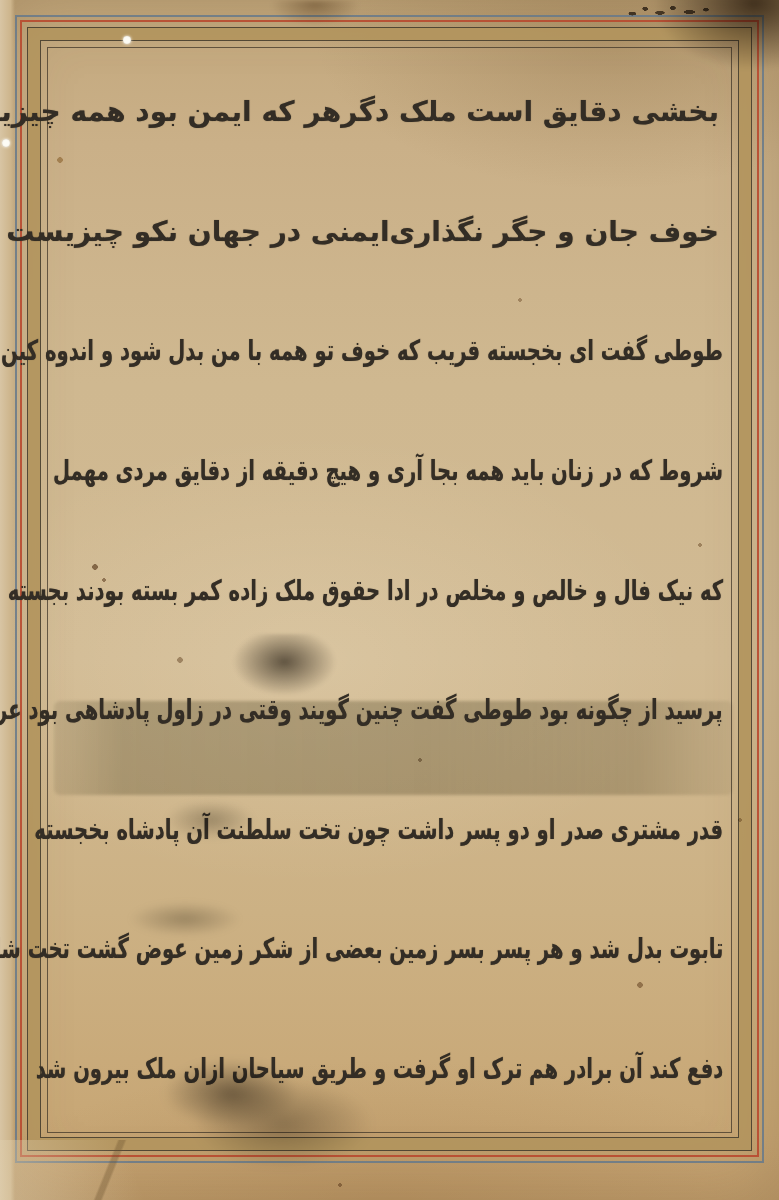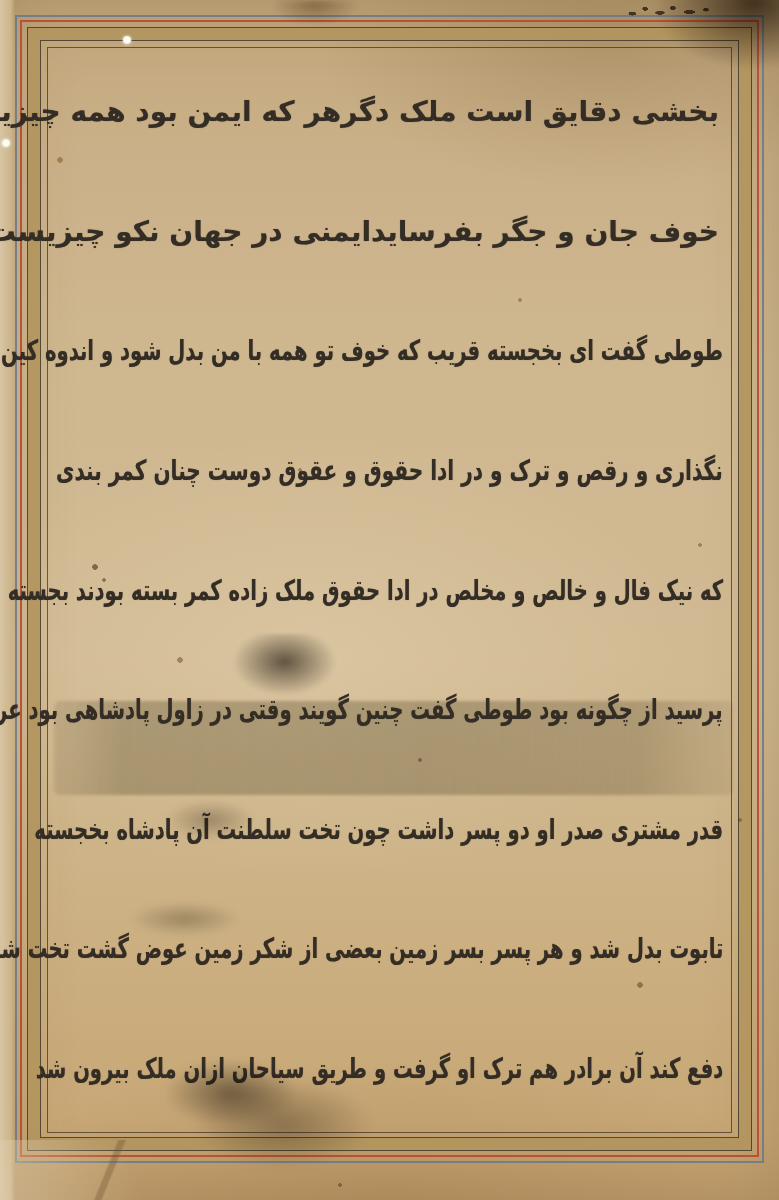--- a/index.html
+++ b/index.html
@@ -105,28 +105,28 @@
 
   <div class="stain stain-grayband"></div>
   <div class="stain stain-topmid"></div>
 
   <div class="text-block">
     <div class="line verse">
       <span class="hemistich">بخشی دقایق است ملک دگر</span>
       <span class="hemistich">هر که ایمن بود همه چیزیست</span>
     </div>
     <div class="line verse">
-      <span class="hemistich">خوف جان و جگر بفرساید</span>
+      <span class="hemistich">خوف جان و جگر نگذاری</span>
       <span class="hemistich">ایمنی در جهان نکو چیزیست</span>
     </div>
     <div class="line prose">
         <span style="transform: scaleX(0.7);">طوطی گفت ای بخجسته قریب که خوف تو همه با من بدل شود و اندوه کین تو همه</span>
       </div>
     <div class="line prose">
-        <span style="transform: scaleX(0.717);">نگذاری و رقص و ترک و در ادا حقوق و عقوق دوست چنان کمر بندی</span>
+        <span style="transform: scaleX(0.7);">شروط که در زنان باید همه بجا آری و هیچ دقیقه از دقایق مردی مهمل</span>
       </div>
     <div class="line prose">
         <span style="transform: scaleX(0.7);">که نیک فال و خالص و مخلص در ادا حقوق ملک زاده کمر بسته بودند بجسته</span>
       </div>
     <div class="line prose">
         <span style="transform: scaleX(0.7);">پرسید از چگونه بود طوطی گفت چنین گویند وقتی در زاول پادشاهی بود عرش</span>
       </div>
     <div class="line prose">
         <span style="transform: scaleX(0.7);">قدر مشتری صدر او دو پسر داشت چون تخت سلطنت آن پادشاه بخجسته</span>
       </div>

